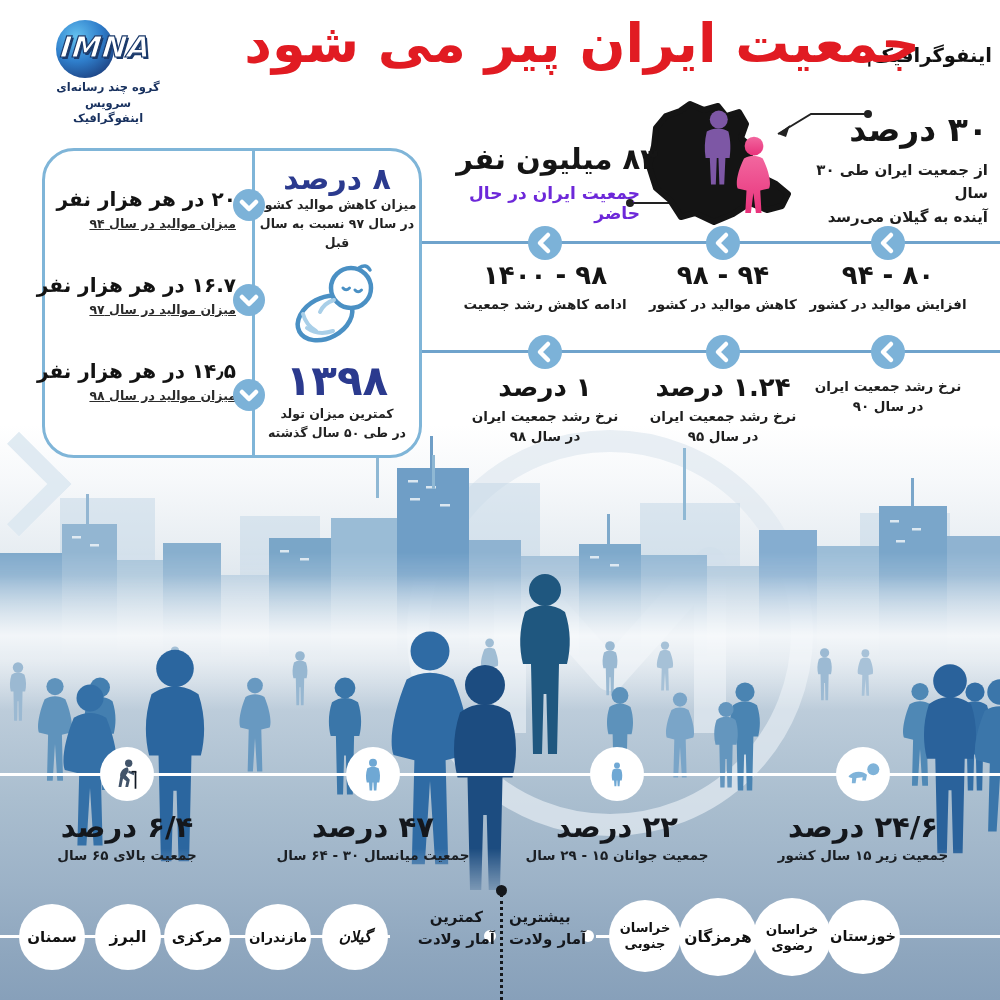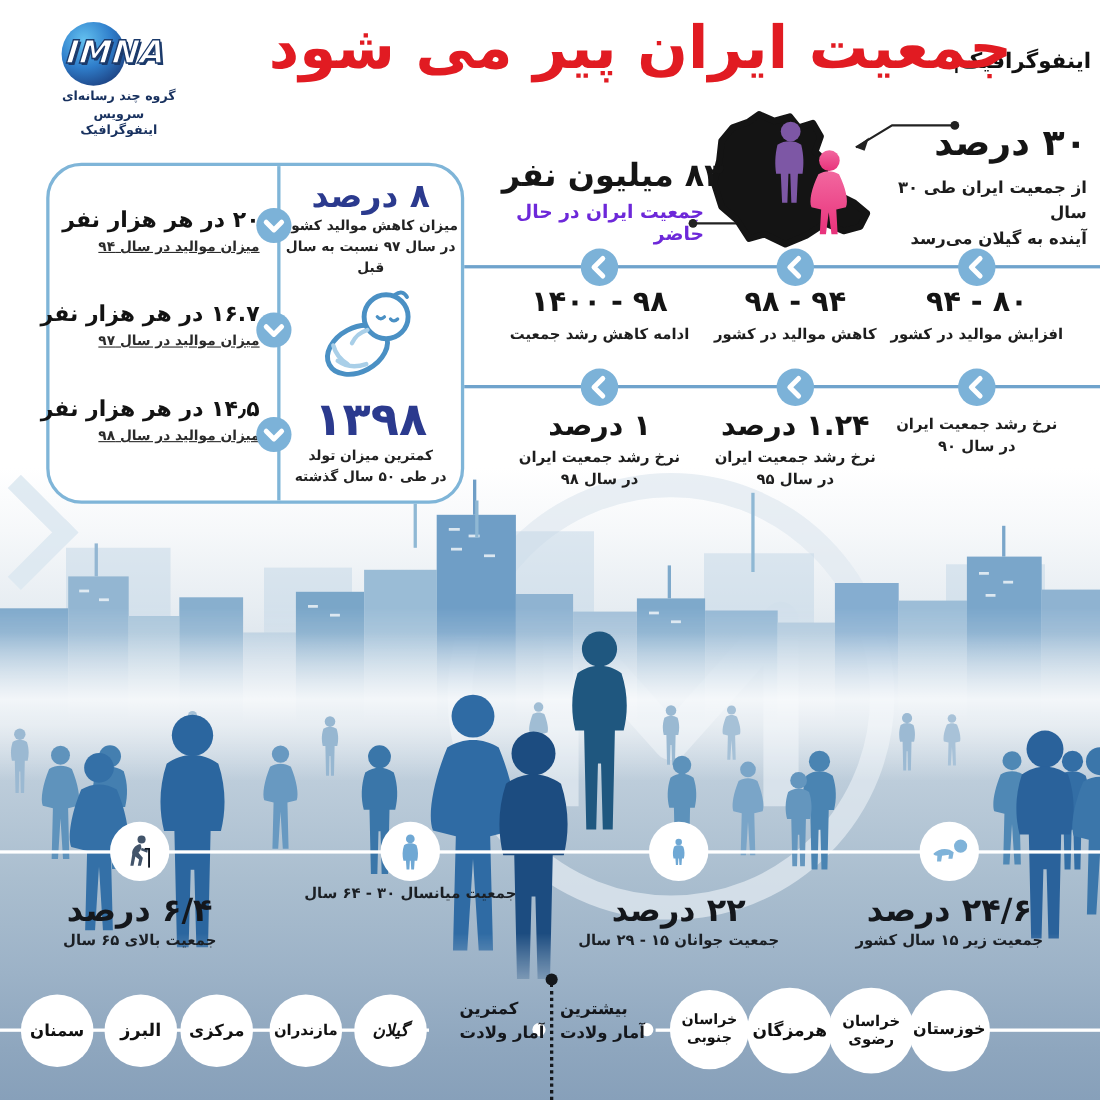--- a/index.html
+++ b/index.html
@@ -413,20 +413,21 @@
 
     <div class="age-group" style="left:258px;">
       <div class="age-icon-circle">
         <svg width="34" height="34" viewBox="0 0 60 60">
           <g fill="#6fa8d4">
             <circle cx="30" cy="10" r="7"></circle>
             <path d="M20,20 c-3,9 -3,17 -1,25 h4 l1,14 h4.5 l0.8,-14 h1.4 l0.8,14 H36 l1,-14 h4 c2,-8 2,-16 -1,-25 c-6,-4 -14,-4 -20,0 z"></path>
           </g>
         </svg>
       </div>
+      <div class="age-val rtl">۴۷ درصد</div>
       <div class="age-cap rtl">جمعیت میانسال ۳۰ - ۶۴ سال</div>
     </div>
 
     <div class="age-group" style="left:12px;">
       <div class="age-icon-circle">
         <svg width="34" height="34" viewBox="0 0 60 60">
           <g fill="#42546a">
             <circle cx="33" cy="11" r="6.5"></circle>
             <path d="M31,18 c-9,2 -14,9 -13,17 l-3,18 h5 l3,-15 6,5 -2,10 h5 l3,-13 -7,-8 c5,-5 6,-10 3,-14 z"></path>
             <path d="M33,24 l10,4 -1,4 -10,-4 z"></path>
@@ -441,21 +442,21 @@
   </div>
 
   <div class="abs prov-row">
     <div class="prov-line" style="left:0; width:390px;"></div>
     <div class="prov-line" style="left:596px; width:404px;"></div>
     <div class="prov-divider-dot"></div>
     <div class="prov-divider"></div>
     <div class="prov-dot" style="left:484px;"></div>
     <div class="prov-dot" style="left:582px;"></div>
 
-    <div class="prov-label rtl" style="right:505px; text-align:left;">
+    <div class="prov-label rtl" style="right:505px; text-align:center;">
       <div>کمترین</div>
       <div>آمار ولادت</div>
     </div>
     <div class="prov-label rtl" style="left:509px; text-align:left;">
       <div>بیشترین</div>
       <div>آمار ولادت</div>
     </div>
 
     <div class="prov-circle rtl" style="left:322px; top:24px; width:66px; height:66px; font-size:15.5px;font-style:italic;">گیلان</div>
     <div class="prov-circle rtl" style="left:245px; top:24px; width:66px; height:66px; font-size:13.5px;">مازندران</div>

